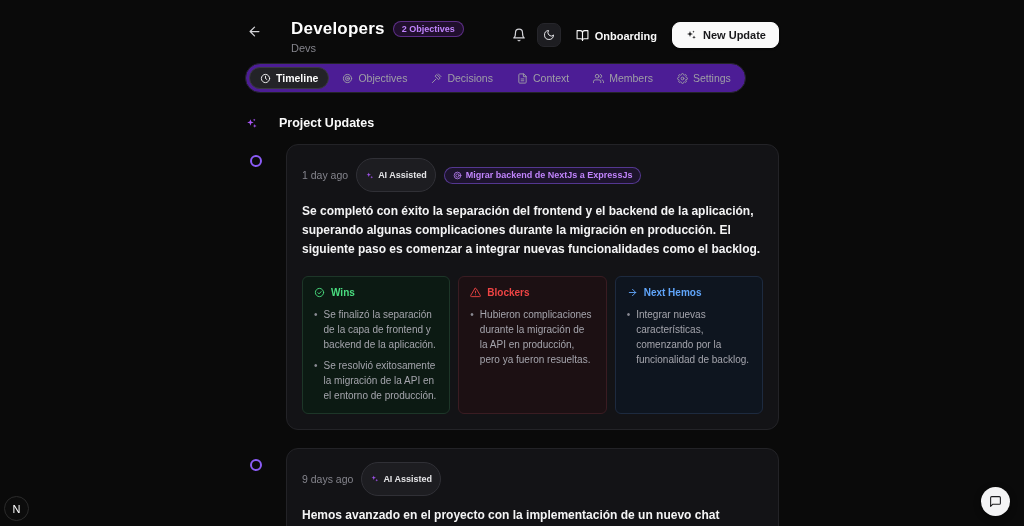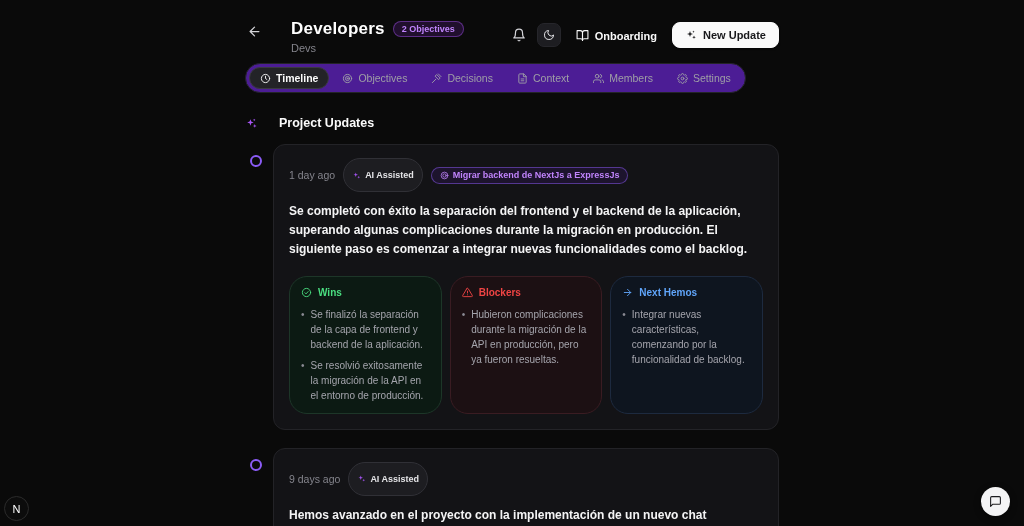--- a/index.html
+++ b/index.html
@@ -60,21 +60,21 @@
 
   
   .section-heading {
     margin-top: 23px; display: flex; align-items: center; gap: 21px;
     font-size: 12.5px; font-weight: bold; color: #fafafa;
   }
   .section-heading .spark { color: #a855f7; }
 
   
   .timeline { margin-top: 14px; padding-left: 5px; display: flex; flex-direction: column; gap: 18px; }
-  .update-row { display: flex; gap: 11px; }
+  .update-row { display: flex; gap: 24px; }
   .marker {
     width: 12px; height: 12px; border: 2px solid #8b5cf6; border-radius: 50%;
     margin-top: 11px; flex-shrink: 0; background: transparent;
   }
   .card {
     flex: 1; background: #131316; border: 1px solid #232327; border-radius: 12px;
     padding: 13px 15px 15px;
   }
   .card-head { display: flex; align-items: center; gap: 8px; }
   .card-date { font-size: 10.5px; color: #84848c; }
@@ -85,21 +85,21 @@
   .ai-badge .spark { color: #a855f7; }
   .objective-pill {
     display: flex; align-items: center; gap: 4px; font-size: 9px; font-weight: 600; color: #c084fc;
     background: rgba(76,29,149,.18); border: 1px solid rgba(139,92,246,.5);
     border-radius: 999px; padding: 2.5px 8px; cursor: pointer;
   }
   .card-body {
     margin-top: 10px; font-size: 12px; font-weight: 600; color: #f4f4f5; line-height: 1.58;
   }
   .sections { display: grid; grid-template-columns: 1fr 1fr 1fr; gap: 8px; margin-top: 17px; }
-  .section { border-radius: 18px; border: 1px solid; padding: 10px 11px; }
+  .section { border-radius: 6px; border: 1px solid; padding: 10px 11px; }
   .section.wins    { background: #0c1a13; border-color: #1d3628; }
   .section.block   { background: #1c1013; border-color: #3a1c22; }
   .section.next    { background: #0e151f; border-color: #1d2a3f; }
   .sec-title { display: flex; align-items: center; gap: 6px; font-size: 10px; font-weight: bold; }
   .wins  .sec-title { color: #4ade80; }
   .block .sec-title { color: #ef4444; }
   .next  .sec-title { color: #60a5fa; }
   .section ul { margin: 9px 0 0; padding: 0; list-style: none; display: flex; flex-direction: column; gap: 6px; }
   .section li { font-size: 10px; color: #a5a5ad; line-height: 1.5; display: flex; gap: 6px; }
   .section li::before { content: "•"; color: #8a8a93; flex-shrink: 0; }

